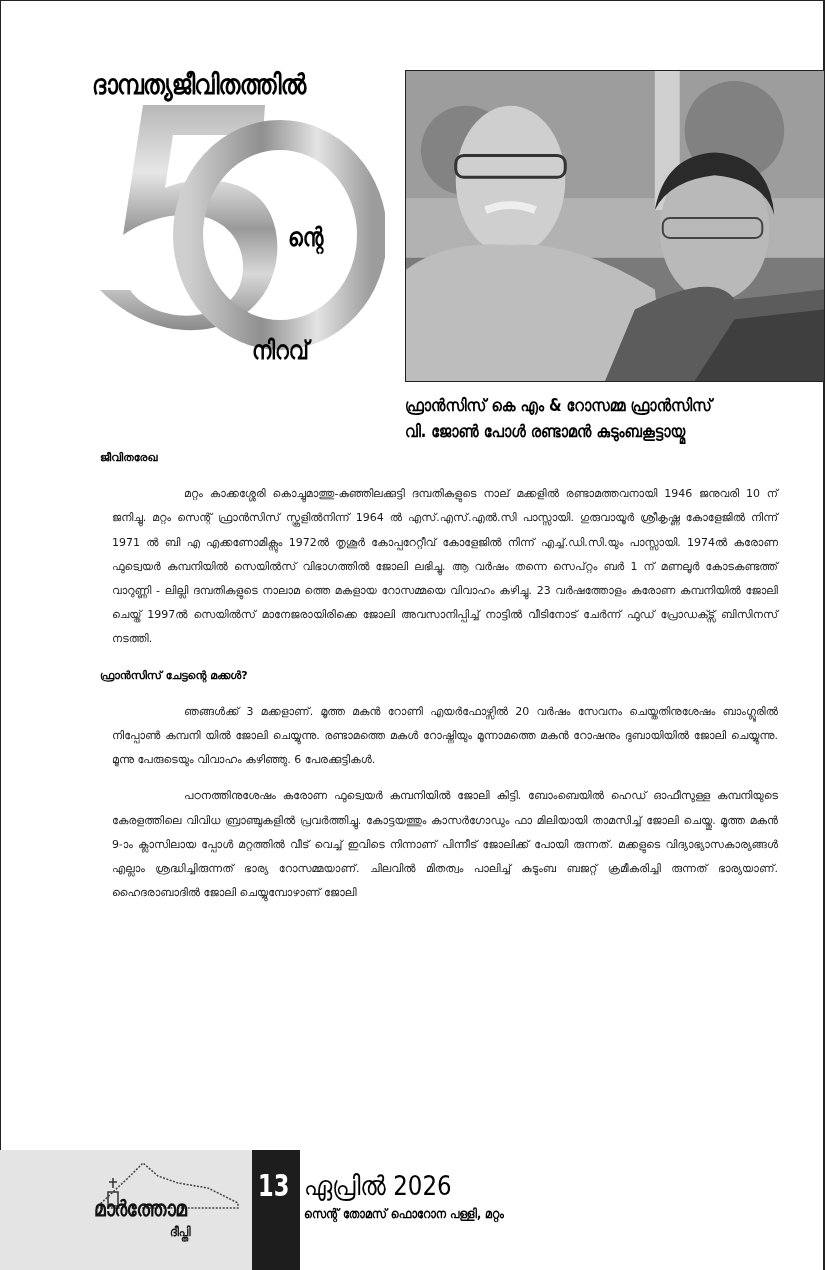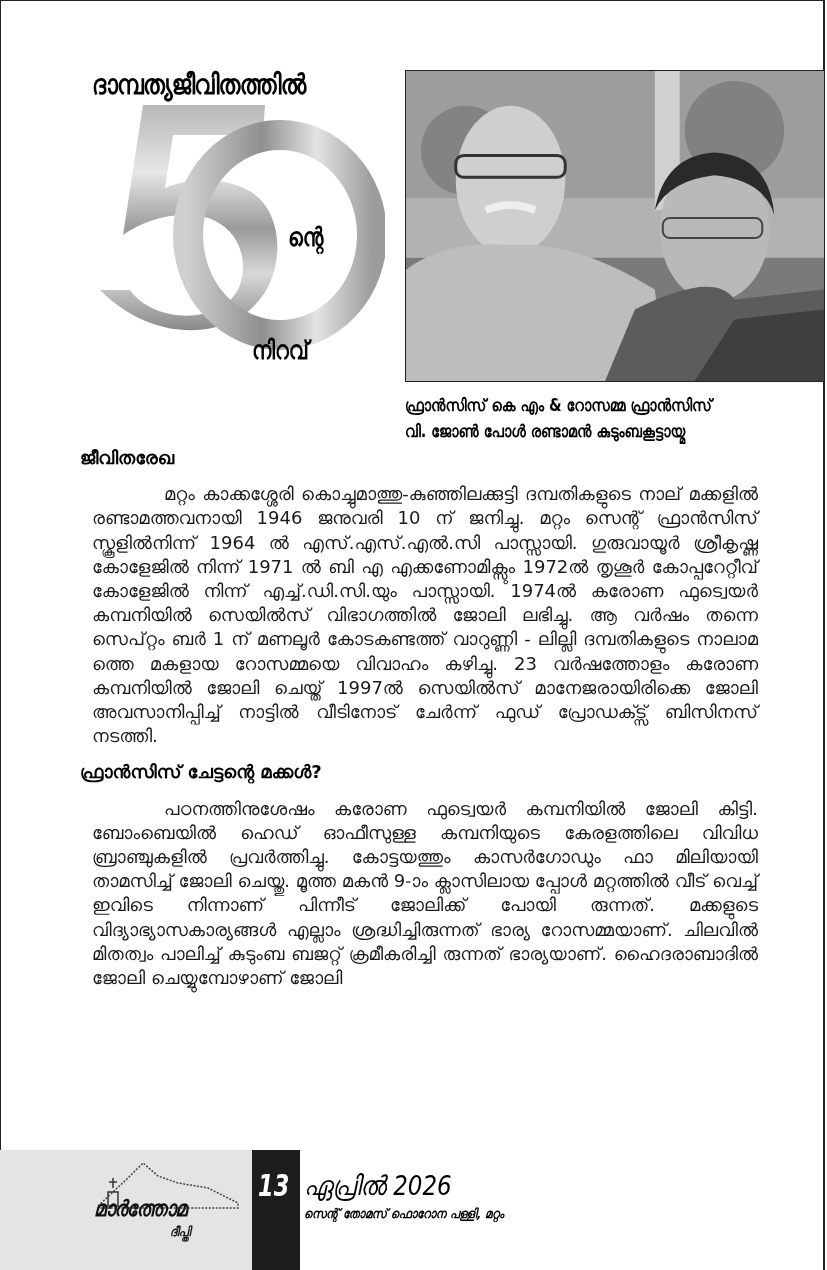--- a/index.html
+++ b/index.html
@@ -11,25 +11,25 @@
     .fifty { position: absolute; left: 95px; top: 105px; width: 290px; height: 260px; }
     .fifty svg { width: 100%; height: 100%; }
     .ende { position: absolute; left: 288px; top: 222px; font-weight: bold; font-size: 26px; transform: scaleX(0.8); transform-origin: left top; color: #000; }
     .niravu { position: absolute; left: 252px; top: 335px; font-weight: bold; font-size: 26px; transform: scaleX(0.8); transform-origin: left top; color: #000; }
 
     .photo { position: absolute; left: 405px; top: 70px; width: 420px; height: 312px; border: 1px solid #222; box-sizing: border-box; overflow: hidden; background: #8a8a8a; }
     .photo svg { width: 100%; height: 100%; display: block; }
 
     .caption { position: absolute; left: 405px; top: 392px; font-weight: bold; font-size: 17px; line-height: 26px; transform: scaleX(0.85); transform-origin: left top; white-space: nowrap; color: #000; }
 
-    .article { position: absolute; left: 80px; top: 446px; width: 690px; font-family: "DejaVu Sans", sans-serif; font-size: 18px; line-height: 24.2px; color: #1a1a1a; }
+    .article { position: absolute; left: 100px; top: 446px; width: 690px; font-family: "DejaVu Sans", sans-serif; font-size: 11px; line-height: 24.2px; color: #1a1a1a; }
     .article .subhead { font-weight: bold; display: block; color: #000; }
     .article p { margin: 12px; text-align: justify; text-indent: 72px; }
 
-    .footer { position: absolute; left: 0; top: 1150px; width: 825px; height: 120px; font-style: italic; }
+    .footer { position: absolute; left: 0; top: 1150px; width: 825px; height: 120px; }
     .footer .logo-block { position: absolute; left: 0; top: 0; width: 252px; height: 120px; background: #e4e4e4; }
     .footer .dark-strip { position: absolute; left: 252px; top: 0; width: 48px; height: 120px; background: #1d1d1d; }
     .footer .day { position: absolute; left: 258px; top: 18px; color: #ffffff; font-weight: bold; font-size: 30px; transform: scaleX(0.75); transform-origin: left top; }
     .footer .month-year { position: absolute; left: 304px; top: 20px; font-size: 27px; color: #000; transform: scaleX(0.85); transform-origin: left top; white-space: nowrap; }
     .footer .venue { position: absolute; left: 304px; top: 56px; font-weight: bold; font-size: 13px; color: #000; transform: scaleX(0.85); transform-origin: left top; white-space: nowrap; }
     .logo { position: absolute; left: 88px; top: 8px; width: 160px; height: 78px; }
     .logo svg { width: 100%; height: 100%; }
     .logo-title { position: absolute; left: 94px; top: 46px; font-weight: bold; font-size: 22px; color: #111; transform: scaleX(0.85); transform-origin: left top; white-space: nowrap; letter-spacing: -1px; }
     .logo-sub { position: absolute; left: 170px; top: 74px; font-weight: bold; font-size: 13px; color: #111; transform: scaleX(0.85); transform-origin: left top; white-space: nowrap; }
   </style>
@@ -89,20 +89,21 @@
   <div>വി. ജോൺ പോൾ രണ്ടാമൻ കുടുംബകൂട്ടായ്മ</div>
 </div>
 
 <div class="article">
   <div>
     <span class="subhead">ജീവിതരേഖ</span>
     <p>മറ്റം കാക്കശ്ശേരി കൊച്ചുമാത്തു-കുഞ്ഞിലക്കുട്ടി ദമ്പതികളുടെ നാല് മക്കളിൽ രണ്ടാമത്തവനായി 1946 ജനുവരി 10 ന് ജനിച്ചു. മറ്റം സെന്റ് ഫ്രാൻസിസ് സ്കൂളിൽനിന്ന് 1964 ൽ എസ്.എസ്.എൽ.സി പാസ്സായി. ഗുരുവായൂർ ശ്രീകൃഷ്ണ കോളേജിൽ നിന്ന് 1971 ൽ ബി എ എക്കണോമിക്സും 1972ൽ തൃശൂർ കോപ്പറേറ്റീവ് കോളേജിൽ നിന്ന് എച്ച്.ഡി.സി.യും പാസ്സായി. 1974ൽ കരോണ ഫുട്വെയർ കമ്പനിയിൽ സെയിൽസ് വിഭാഗത്തിൽ ജോലി ലഭിച്ചു. ആ വർഷം തന്നെ സെപ്റ്റം ബർ 1 ന് മണലൂർ കോടകണ്ടത്ത് വാറുണ്ണി - ലില്ലി ദമ്പതികളുടെ നാലാമ ത്തെ മകളായ റോസമ്മയെ വിവാഹം കഴിച്ചു. 23 വർഷത്തോളം കരോണ കമ്പനിയിൽ ജോലി ചെയ്ത് 1997ൽ സെയിൽസ് മാനേജരായിരിക്കെ ജോലി അവസാനിപ്പിച്ച് നാട്ടിൽ വീടിനോട് ചേർന്ന് ഫുഡ് പ്രോഡക്ട്സ് ബിസിനസ് നടത്തി.</p>
   </div>
   <div>
     <span class="subhead">ഫ്രാൻസിസ് ചേട്ടന്റെ മക്കൾ?</span>
+    <p>ഞങ്ങൾക്ക് 3 മക്കളാണ്. മൂത്ത മകൻ റോണി എയർഫോഴ്സിൽ 20 വർഷം സേവനം ചെയ്തതിനുശേഷം ബാംഗ്ലൂരിൽ നിപ്പോൺ കമ്പനി യിൽ ജോലി ചെയ്യുന്നു. രണ്ടാമത്തെ മകൾ റോഷ്നിയും മൂന്നാമത്തെ മകൻ റോഷനും ദുബായിയിൽ ജോലി ചെയ്യുന്നു. മൂന്നു പേരുടെയും വിവാഹം കഴിഞ്ഞു. 6 പേരക്കുട്ടികൾ.</p>
   </div>
   <div>
     <p>പഠനത്തിനുശേഷം കരോണ ഫുട്വെയർ കമ്പനിയിൽ ജോലി കിട്ടി. ബോംബെയിൽ ഹെഡ് ഓഫീസുള്ള കമ്പനിയുടെ കേരളത്തിലെ വിവിധ ബ്രാഞ്ചുകളിൽ പ്രവർത്തിച്ചു. കോട്ടയത്തും കാസർഗോഡും ഫാ മിലിയായി താമസിച്ച് ജോലി ചെയ്തു. മൂത്ത മകൻ 9-ാം ക്ലാസിലായ പ്പോൾ മറ്റത്തിൽ വീട് വെച്ച് ഇവിടെ നിന്നാണ് പിന്നീട് ജോലിക്ക് പോയി രുന്നത്. മക്കളുടെ വിദ്യാഭ്യാസകാര്യങ്ങൾ എല്ലാം ശ്രദ്ധിച്ചിരുന്നത് ഭാര്യ റോസമ്മയാണ്. ചിലവിൽ മിതത്വം പാലിച്ച് കുടുംബ ബജറ്റ് ക്രമീകരിച്ചി രുന്നത് ഭാര്യയാണ്. ഹൈദരാബാദിൽ ജോലി ചെയ്യുമ്പോഴാണ് ജോലി</p>
   </div>
 </div>
 
 <div class="footer">
   <div class="logo-block">
     <div class="logo">
       <svg viewBox="0 0 160 78">

